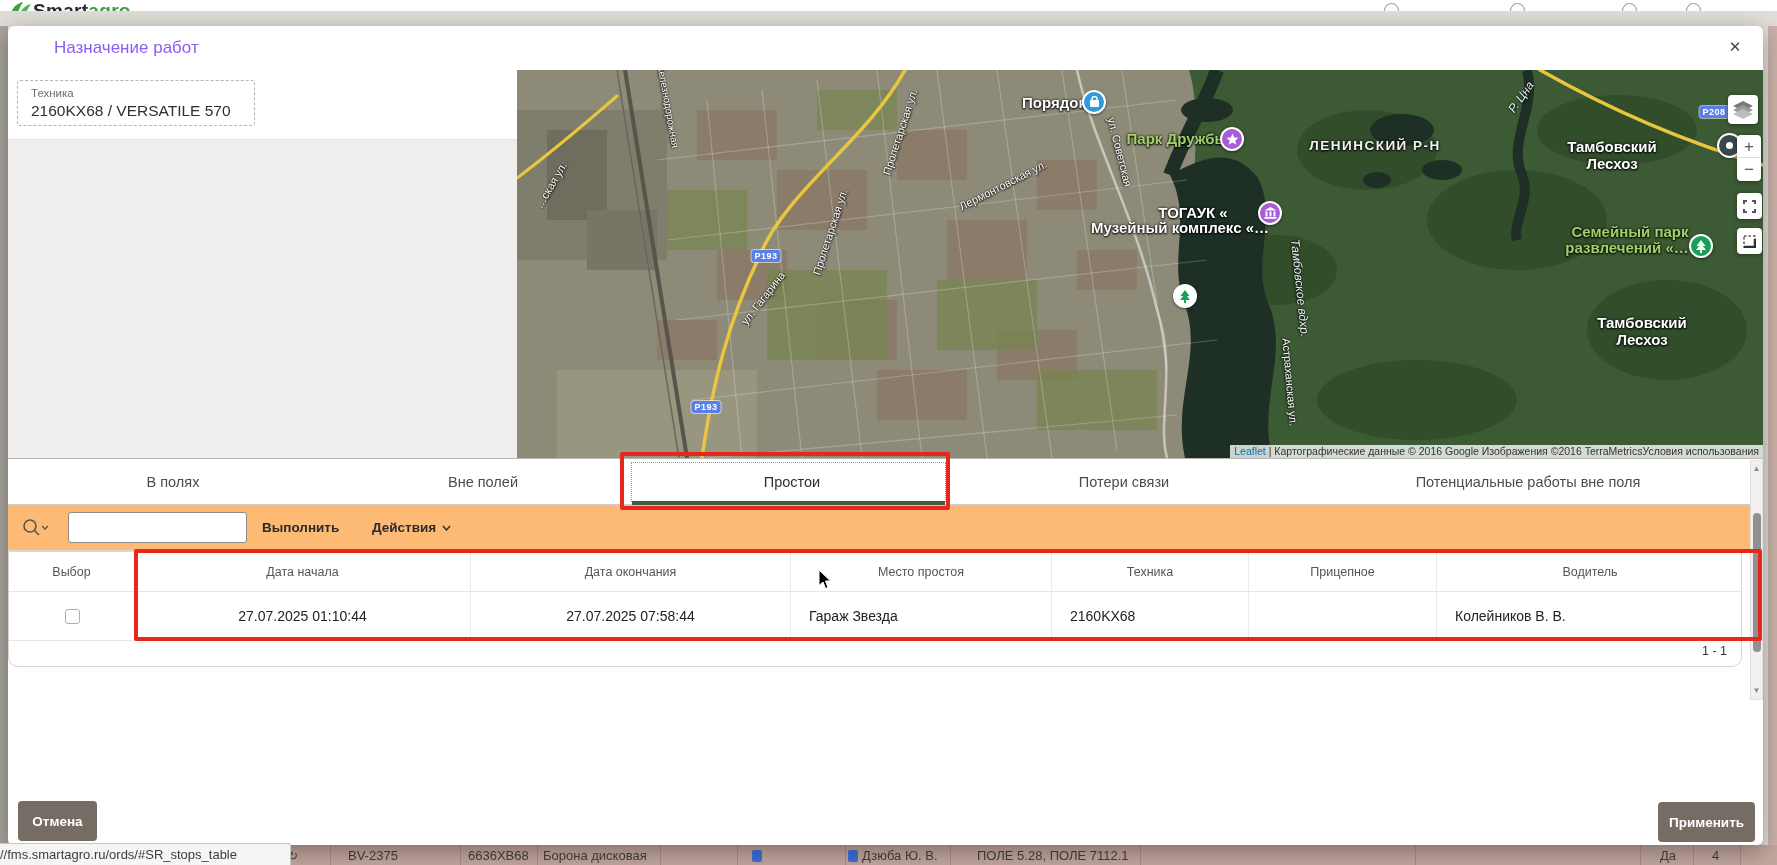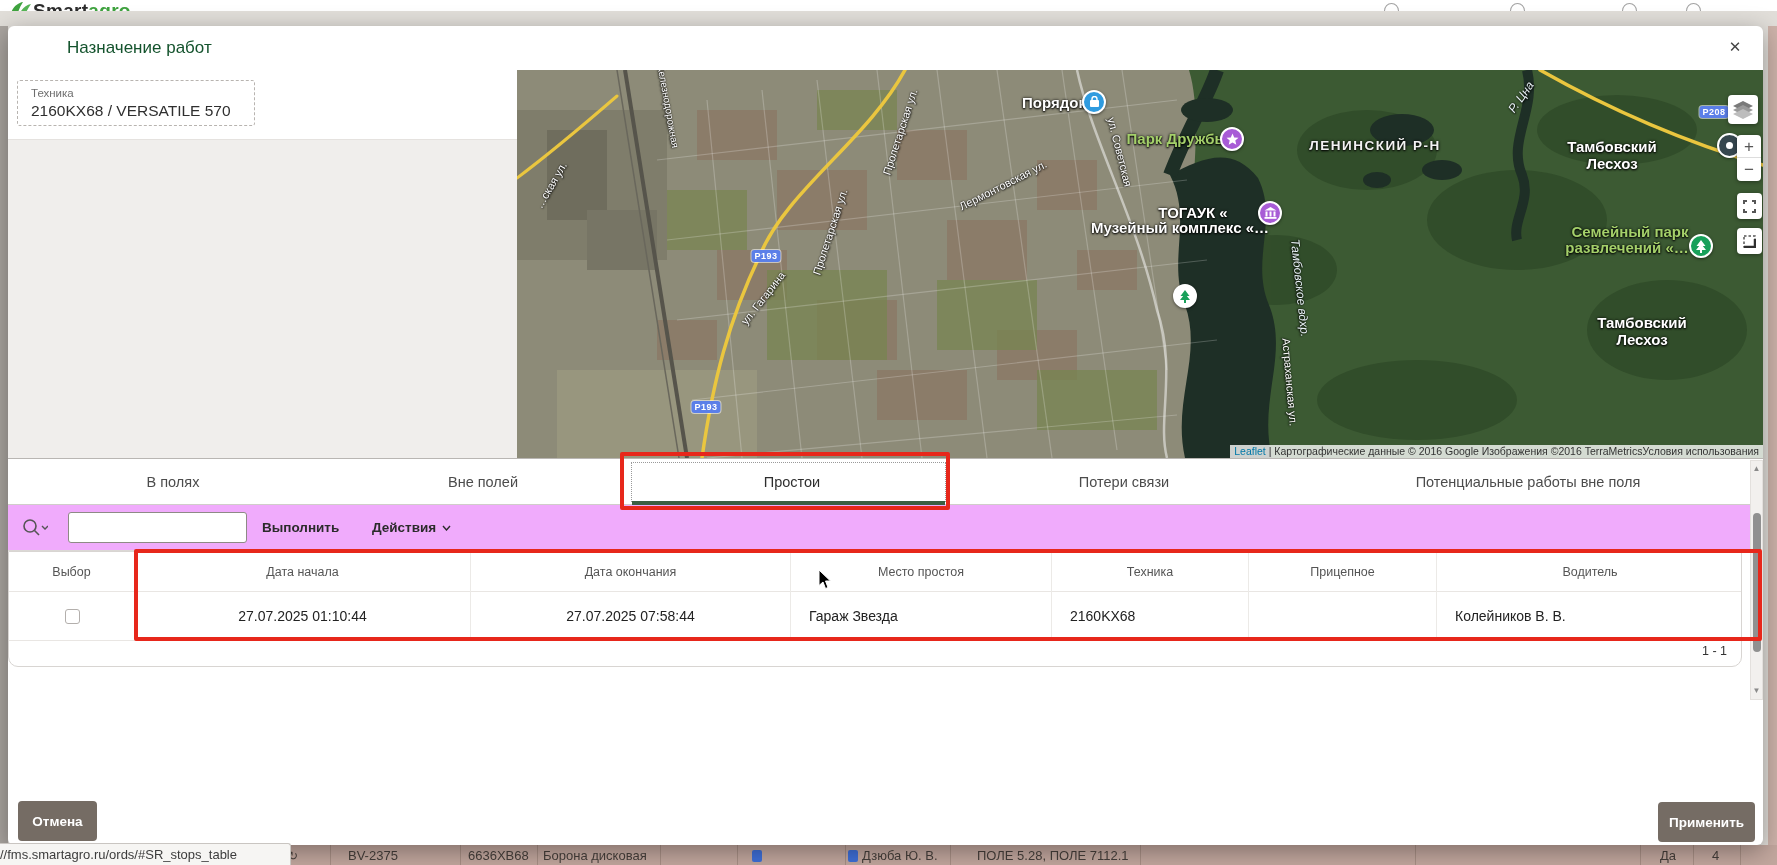--- a/index.html
+++ b/index.html
@@ -22,21 +22,21 @@
   .bgline{position:absolute;top:0;width:1px;height:20px;background:rgba(90,70,60,.25);}
   .bg-ic{position:absolute;top:4px;font-size:12px;color:#453e3a;}
   .bg-blue{position:absolute;top:5px;width:10px;height:12px;background:#3e6fd8;border-radius:2px;}
   .status-tip{position:absolute;left:0;top:843px;width:290px;height:22px;background:#f6f5f3;
       border-top:1px solid #c9c5c1;border-right:1px solid #c9c5c1;border-top-right-radius:3px;
       font-size:13px;color:#3c3c3c;line-height:22px;padding-left:0;white-space:nowrap;overflow:hidden;z-index:6;}
 
   
   .modal{position:absolute;left:8px;top:26px;width:1755px;height:819px;background:#fff;border-radius:6px;
          box-shadow:0 6px 24px rgba(0,0,0,.35);z-index:2;}
-  .modal-title{position:absolute;left:59px;top:12px;font-size:17px;color:#14532d;}
+  .modal-title{position:absolute;left:46px;top:12px;font-size:17px;color:#8b5cf6;}
   .modal-close{position:absolute;left:1716px;top:10px;width:22px;height:22px;text-align:center;line-height:22px;
          font-size:15px;color:#444;cursor:pointer;}
 
   
   .left-panel{position:absolute;left:0;top:44px;width:509px;height:388px;background:#f0eeec;}
   .tech-card{position:absolute;left:0;top:0;width:509px;height:69px;background:#fff;border-bottom:1px solid #e5e2df;}
   .tech-field{position:absolute;left:9px;top:10px;width:238px;height:46px;border:1.5px dashed #b8b4b0;border-radius:3px;background:#fff;box-sizing:border-box;}
   .tech-label{position:absolute;left:13px;top:6px;font-size:11.5px;color:#6e6e6e;}
   .tech-value{position:absolute;left:13px;top:21px;font-size:15.5px;color:#2f2f2f;white-space:nowrap;}
 
@@ -67,21 +67,21 @@
   .locate::after{content:"";position:absolute;left:7px;top:7px;width:7px;height:7px;border-radius:50%;background:#fff;}
 
   
   .tabs{position:absolute;left:0;top:432px;width:1755px;height:47px;background:#fff;
         border-top:1px solid #b9b6b3;border-bottom:1px solid #d0cdca;box-sizing:border-box;}
   .tab-label{position:absolute;top:15px;transform:translateX(-50%);font-size:14.5px;color:#4c4c4c;white-space:nowrap;cursor:pointer;}
   .tab-outline{position:absolute;left:624px;top:4px;width:313px;height:38px;outline:1px dotted #9a9a9a;}
   .tab-underline{position:absolute;left:624px;top:42px;width:313px;height:4px;background:#3c5f42;}
 
   
-  .toolbar{position:absolute;left:0;top:479px;width:1755px;height:46px;background:#f0abfc;border-bottom:1px solid #dbd8d5;box-sizing:border-box;}
+  .toolbar{position:absolute;left:0;top:479px;width:1755px;height:46px;background:#fdba74;border-bottom:1px solid #dbd8d5;box-sizing:border-box;}
   .search-btn{position:absolute;left:14px;top:11px;width:42px;height:24px;display:flex;align-items:center;cursor:pointer;}
   .search-input{position:absolute;left:60px;top:7px;width:179px;height:31px;border:1px solid #8e8a86;border-radius:3px;
         background:#fff;box-sizing:border-box;font-size:14px;padding:0 8px;font-family:"Liberation Sans",sans-serif;}
   .tb-btn{position:absolute;top:0;height:46px;line-height:46px;font-size:13.5px;font-weight:bold;color:#2b2b2b;cursor:pointer;white-space:nowrap;}
   .tb-exec{left:254px;}
   .tb-act{left:364px;display:flex;align-items:center;gap:6px;}
 
   
   .table{position:absolute;left:0;top:525px;width:1734px;height:116px;background:#fff;border:1px solid #d8d5d2;
          border-radius:0 0 10px 10px;box-sizing:border-box;}

